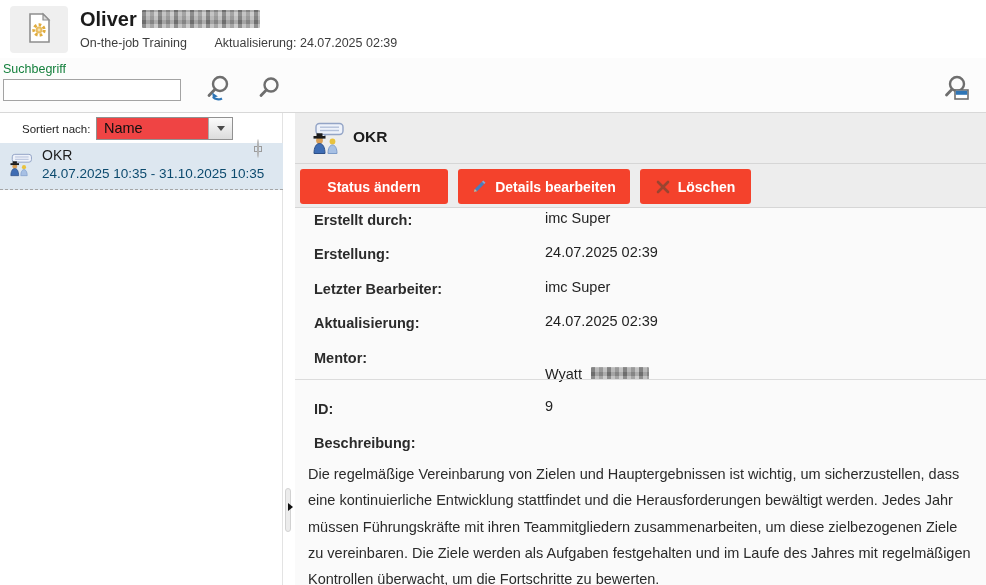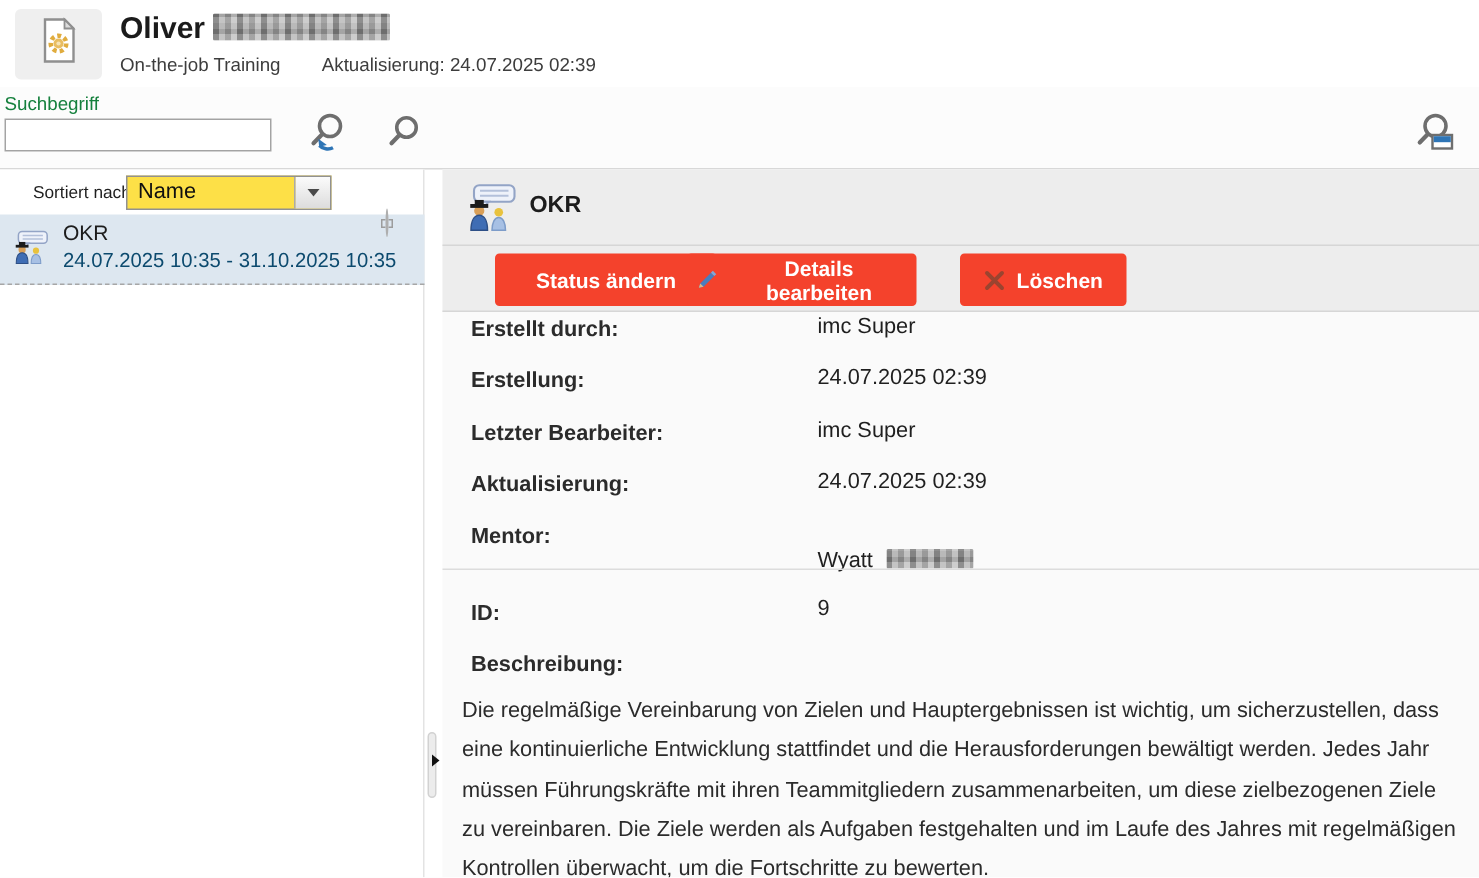--- a/index.html
+++ b/index.html
@@ -25,22 +25,22 @@
              border-bottom:1px solid #d8d8d8;box-sizing:border-box;}
   .search-label{position:absolute;left:3px;top:4px;font-size:12.5px;color:#15803d;}
   .search-input{position:absolute;left:3px;top:21px;width:168px;height:20px;border:1px solid #a3a3a3;
                 background:#fff;font-family:inherit;font-size:13px;padding:0 4px;outline:none;}
   .sicon{position:absolute;cursor:pointer;}
 
   
   .leftpanel{position:absolute;left:0;top:113px;width:283px;height:472px;background:#fff;
              border-right:1px solid #e3e3e3;box-sizing:border-box;}
   .sort-label{position:absolute;left:22px;top:10px;font-size:11.5px;color:#1f1f1f;}
-  .sortbox{position:absolute;left:84px;top:4px;width:137px;height:23px;border:1px solid #919191;
-           background:#fde047;box-sizing:border-box;cursor:pointer;}
+  .sortbox{position:absolute;left:96px;top:4px;width:137px;height:23px;border:1px solid #919191;
+           background:#ef4444;box-sizing:border-box;cursor:pointer;}
   .sortbox .val{position:absolute;left:7px;top:2px;font-size:14.5px;color:#101010;}
   .sortbox .arrowbtn{position:absolute;right:0;top:0;width:23px;height:21px;background:linear-gradient(#fbfbfb,#dcdcdc);
            border-left:1px solid #aaa;display:flex;align-items:center;justify-content:center;}
   .tri-down{width:0;height:0;border-left:4px solid transparent;border-right:4px solid transparent;border-top:5px solid #4a4a4a;}
 
   .list-item{position:absolute;left:0;top:30px;width:283px;height:47px;background:#dde7f0;
              border-bottom:1px dashed #a6a6a6;box-sizing:border-box;cursor:pointer;}
   .list-item .ic{position:absolute;left:8px;top:9px;}
   .list-item .t{position:absolute;left:42px;top:4px;font-size:14px;color:#1c1c1c;}
   .list-item .d{position:absolute;left:42px;top:23px;font-size:13.5px;color:#0c4a6e;white-space:nowrap;}
@@ -59,22 +59,22 @@
   .rp-header{position:absolute;left:0;top:0;width:691px;height:51px;background:#ededed;
              border-bottom:1px solid #d6d6d6;box-sizing:border-box;}
   .rp-header .ic{position:absolute;left:15px;top:9px;}
   .rp-title{position:absolute;left:58px;top:15px;font-size:15.5px;font-weight:bold;color:#1c1c1c;}
   .rp-btnrow{position:absolute;left:0;top:51px;width:691px;height:44px;background:#ededed;
              border-bottom:1px solid #d6d6d6;box-sizing:border-box;}
   .btn{position:absolute;top:5px;height:35px;background:#f4422c;border:none;border-radius:3px;
        color:#fff;font-weight:bold;font-size:14px;font-family:inherit;cursor:pointer;
        display:flex;align-items:center;justify-content:center;gap:8px;box-sizing:border-box;}
   .btn svg{flex:0 0 auto;}
-  .b1{left:5px;width:148px;margin-left:30px;}
-  .b2{left:163px;width:153px;text-align:center;}
+  .b1{left:5px;width:148px;}
+  .b2{left:163px;width:172px;text-align:center;}
   .b3{left:345px;width:111px;}
 
   .field-label{position:absolute;left:19px;font-size:14.5px;font-weight:bold;color:#2b2b2b;}
   .field-value{position:absolute;left:250px;font-size:14.5px;color:#1f1f1f;}
   .sep{position:absolute;left:0;top:266px;width:691px;border-top:1px solid #dcdcdc;}
   .desc{position:absolute;left:13px;top:348px;width:668px;font-size:14.5px;line-height:26.3px;color:#2b2b2b;}
 </style>
 </head>
 <body>
 

